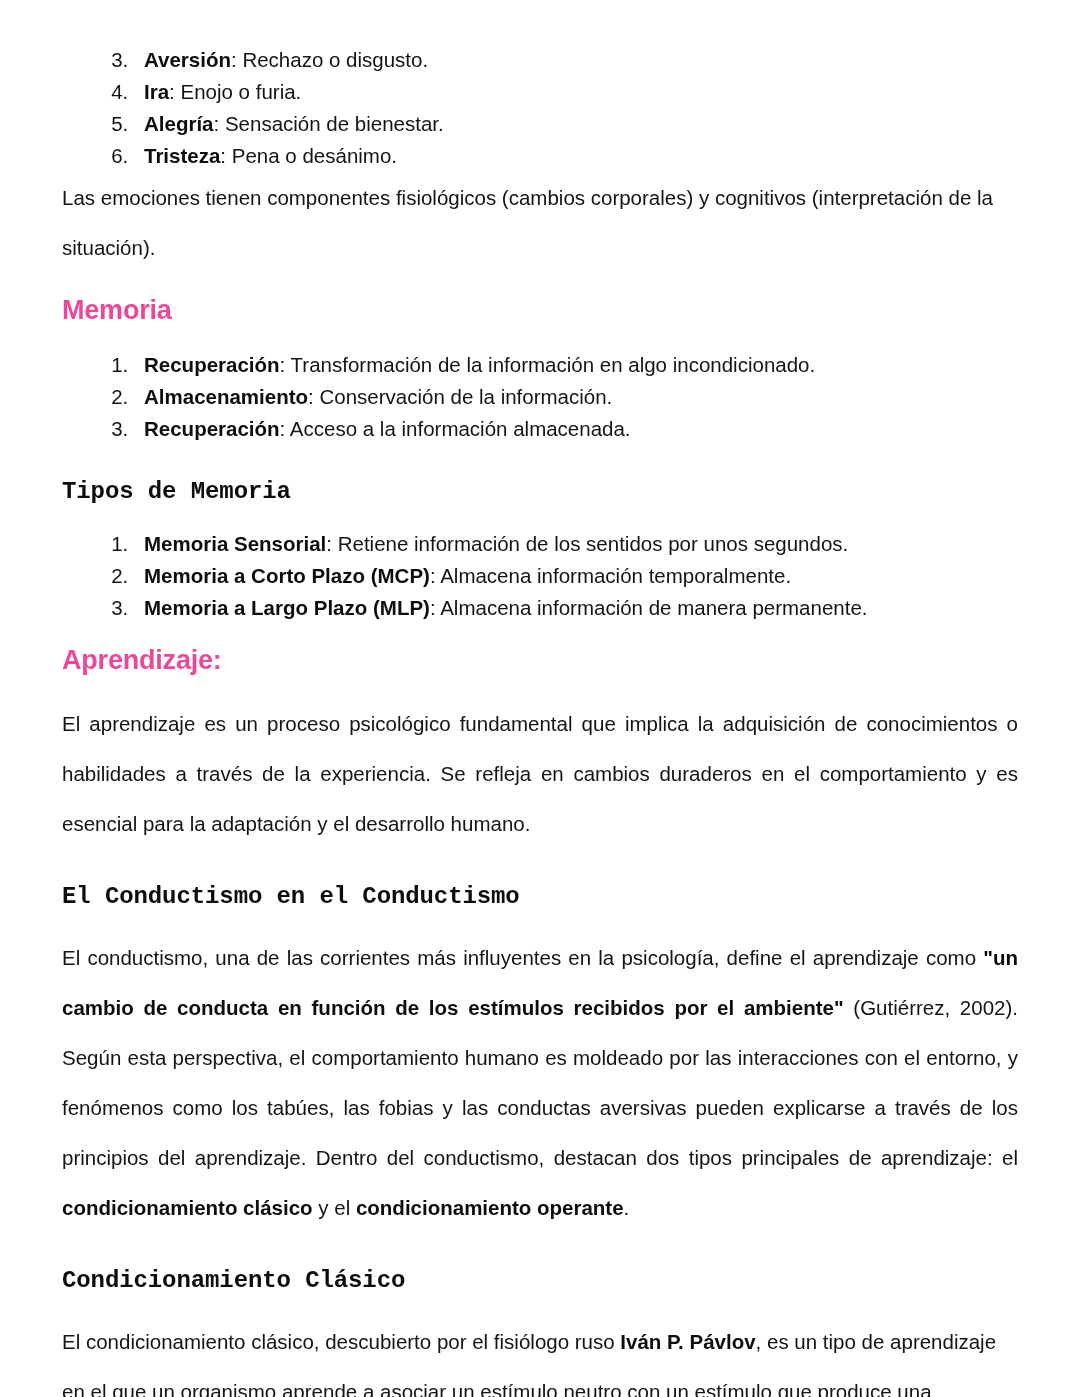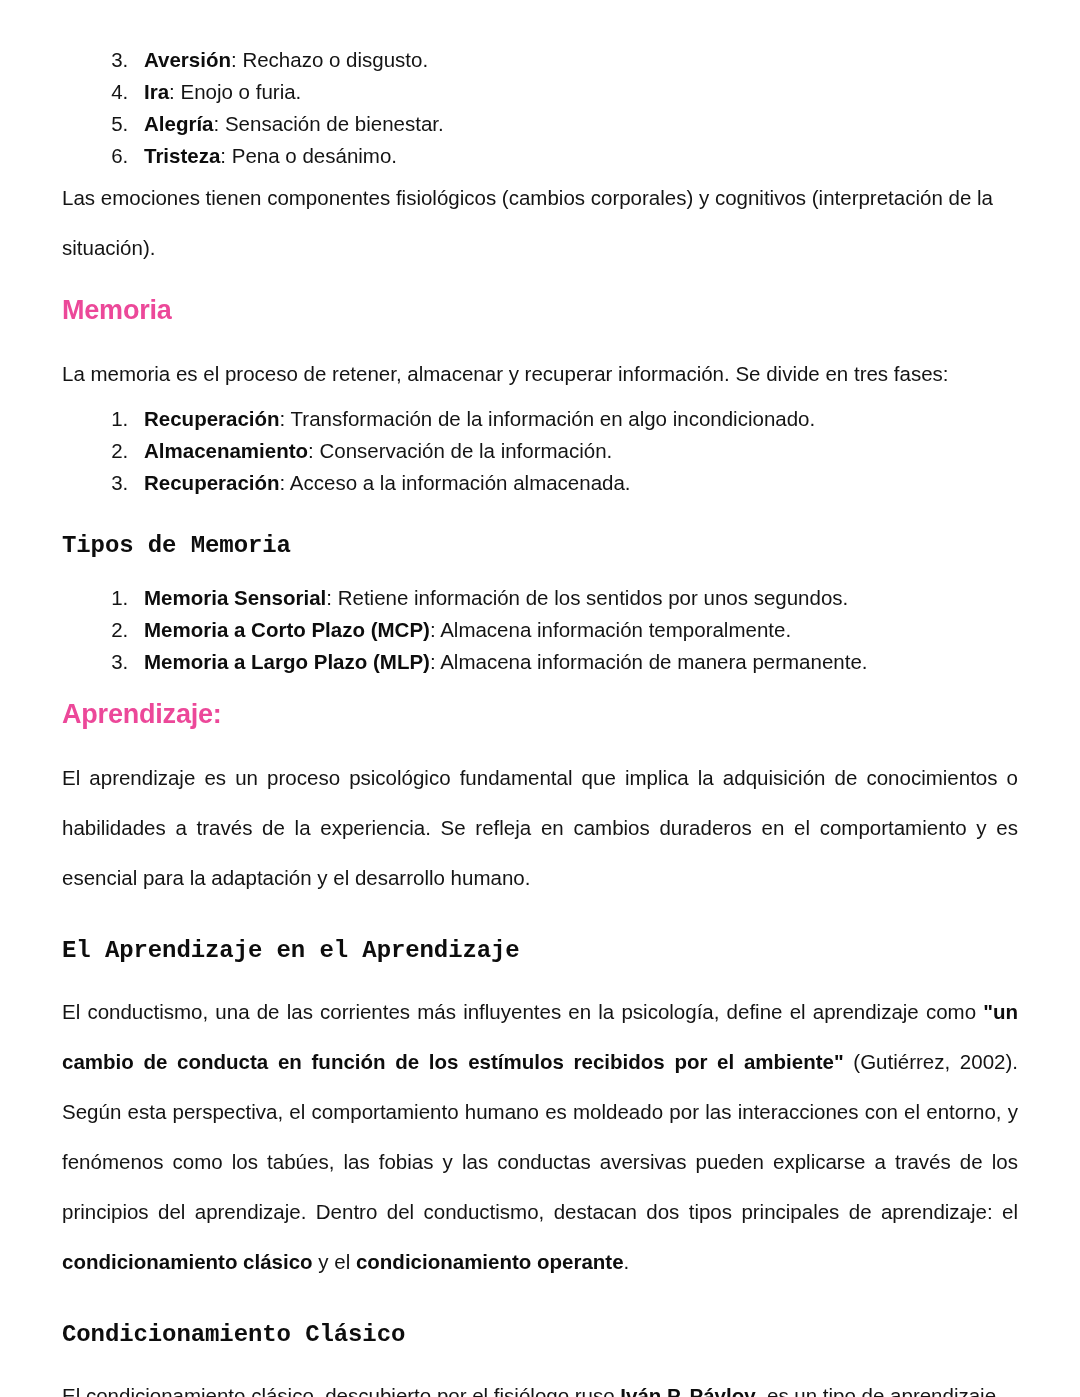--- a/index.html
+++ b/index.html
@@ -94,38 +94,37 @@
     <ol class="doclist tight" id="emotions-list" start="3">
         <li><b>Aversión</b><span>: </span><span>Rechazo o disgusto.</span></li>
         <li><b>Ira</b><span>: </span><span>Enojo o furia.</span></li>
         <li><b>Alegría</b><span>: </span><span>Sensación de bienestar.</span></li>
         <li><b>Tristeza</b><span>: </span><span>Pena o desánimo.</span></li>
       </ol>
 
     <p class="para left">Las emociones tienen componentes fisiológicos (cambios corporales) y cognitivos (interpretación de la situación).</p>
 
     <h2 class="h-major">Memoria</h2>
-    <p class="para left">La memoria es el proceso de retener, almacenar y recuperar información. Se divide en tres fases:</p>
     <ol class="doclist tight" id="memoria-phases" start="1">
         <li><b>Recuperación</b><span>: </span><span>Transformación de la información en algo incondicionado.</span></li>
         <li><b>Almacenamiento</b><span>: </span><span>Conservación de la información.</span></li>
         <li><b>Recuperación</b><span>: </span><span>Acceso a la información almacenada.</span></li>
       </ol>
 
     <h3 class="h-minor">Tipos de Memoria</h3>
     <ol class="doclist tight" id="memoria-types" start="1">
         <li><b>Memoria Sensorial</b><span>: </span><span>Retiene información de los sentidos por unos segundos.</span></li>
         <li><b>Memoria a Corto Plazo (MCP)</b><span>: </span><span>Almacena información temporalmente.</span></li>
         <li><b>Memoria a Largo Plazo (MLP)</b><span>: </span><span>Almacena información de manera permanente.</span></li>
       </ol>
 
     <h2 class="h-major">Aprendizaje:</h2>
     <p class="para justify">El aprendizaje es un proceso psicológico fundamental que implica la adquisición de conocimientos o habilidades a través de la experiencia. Se refleja en cambios duraderos en el comportamiento y es esencial para la adaptación y el desarrollo humano.</p>
 
-    <h3 class="h-minor">El Aprendizaje en el Aprendizaje</h3>
+    <h3 class="h-minor">El Conductismo en el Conductismo</h3>
     <p class="para justify">
       <span>El conductismo, una de las corrientes más influyentes en la psicología, define el aprendizaje como </span><b>"un cambio de conducta en función de los estímulos recibidos por el ambiente"</b><span> (Gutiérrez, 2002). Según esta perspectiva, el comportamiento humano es moldeado por las interacciones con el entorno, y fenómenos como los tabúes, las fobias y las conductas aversivas pueden explicarse a través de los principios del aprendizaje. Dentro del conductismo, destacan dos tipos principales de aprendizaje: el </span><b>condicionamiento clásico</b><span> y el </span><b>condicionamiento operante</b><span>.</span>
     </p>
 
     <h3 class="h-minor">Condicionamiento Clásico</h3>
     <p class="para left">
       <span>El condicionamiento clásico, descubierto por el fisiólogo ruso </span><b>Iván P. Pávlov</b><span>, es un tipo de aprendizaje en el que un organismo aprende a asociar un estímulo neutro con un estímulo que produce una respuesta automática. En sus famosos experimentos con perros, Pávlov observó que los animales comenzaban a salivar no solo cuando se les presentaba comida, sino también al ver al investigador o escuchar un sonido específico. Esto ocurrió porque el estímulo neutro (el sonido) se asoció con el estímulo incondicionado (la comida), lo que generó una </span>
     </p>
 
   </div>

